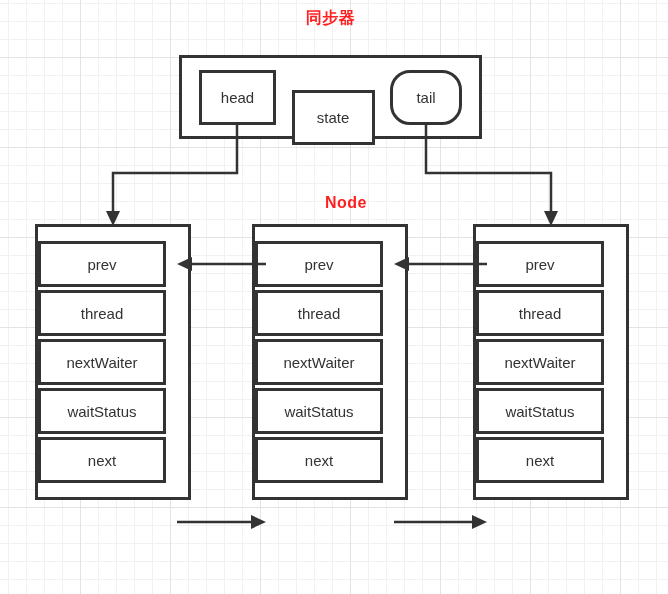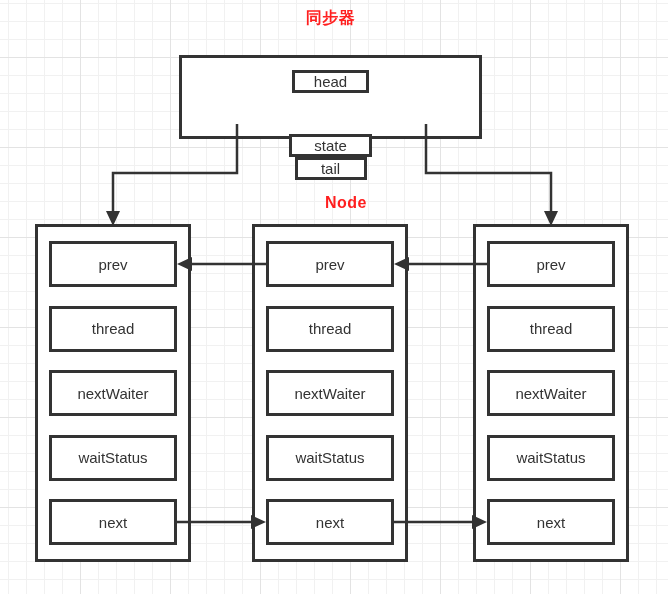--- a/index.html
+++ b/index.html
@@ -35,49 +35,48 @@
     position: absolute;
     left: 179px; top: 55px;
     width: 303px; height: 84px;
     box-sizing: border-box;
     border: 3px solid #333333;
     background: #ffffff;
     display: flex;
     align-items: center;
     justify-content: space-between;
     padding: 12px 17px;
-    flex-direction: column;
   }
   .sync-box .field { height: 55px; }
   .field {
     box-sizing: border-box;
     border: 3px solid #333333;
     background: #ffffff;
     display: flex;
     align-items: center;
     justify-content: center;
     font-size: 15px;
     color: #333333;
     white-space: nowrap;
   }
   .f-head  { width: 77px; }
   .f-state { width: 83px; margin-top: 41px; }
-  .f-tail  { width: 72px; }
+  .f-tail  { width: 72px; border-radius: 20px; }
 
   .node {
     position: absolute;
     top: 224px;
-    width: 156px; height: 338px;
+    width: 156px; height: 276px;
     box-sizing: border-box;
     border: 3px solid #333333;
     background: #ffffff;
     display: flex;
     flex-direction: column;
     justify-content: space-between;
-    padding: 14px 11px;
+    padding: 14px 0;
   }
   .node-1 { left: 35px; }
   .node-2 { left: 252px; }
   .node-3 { left: 473px; }
   .node .field { height: 46px; width: 128px; }
 
   .arrows {
     position: absolute;
     left: 0; top: 0;
     pointer-events: none;

